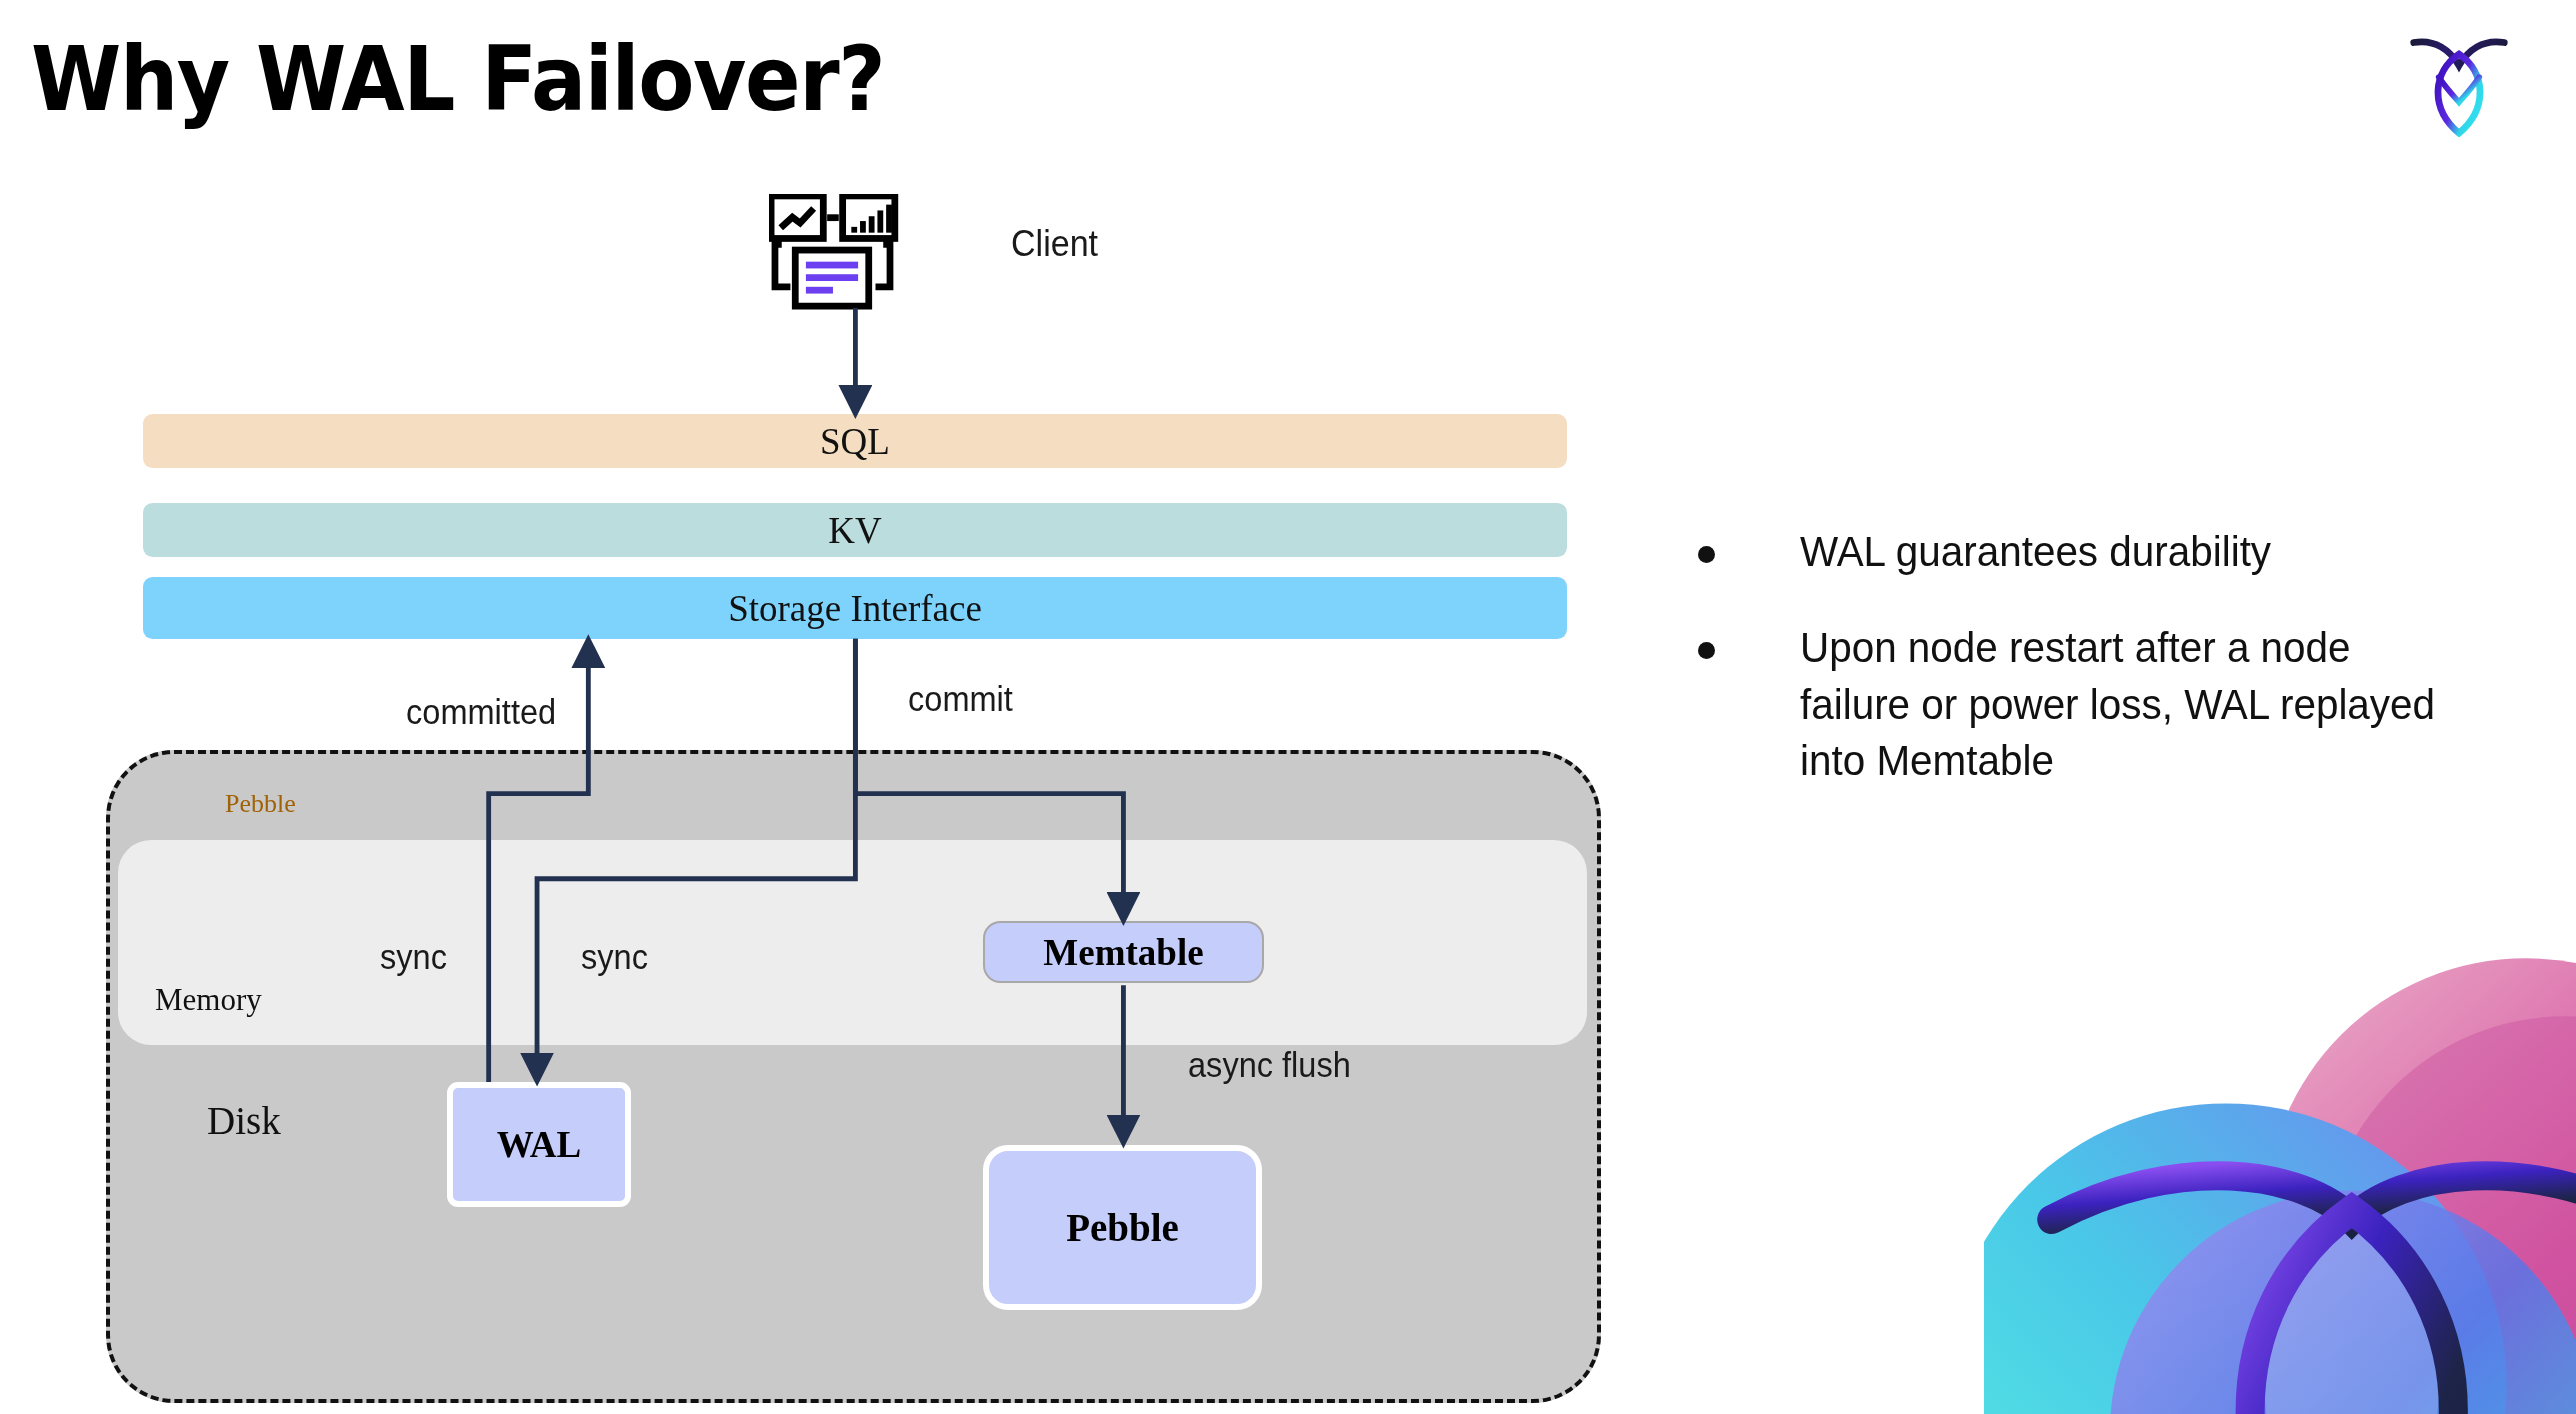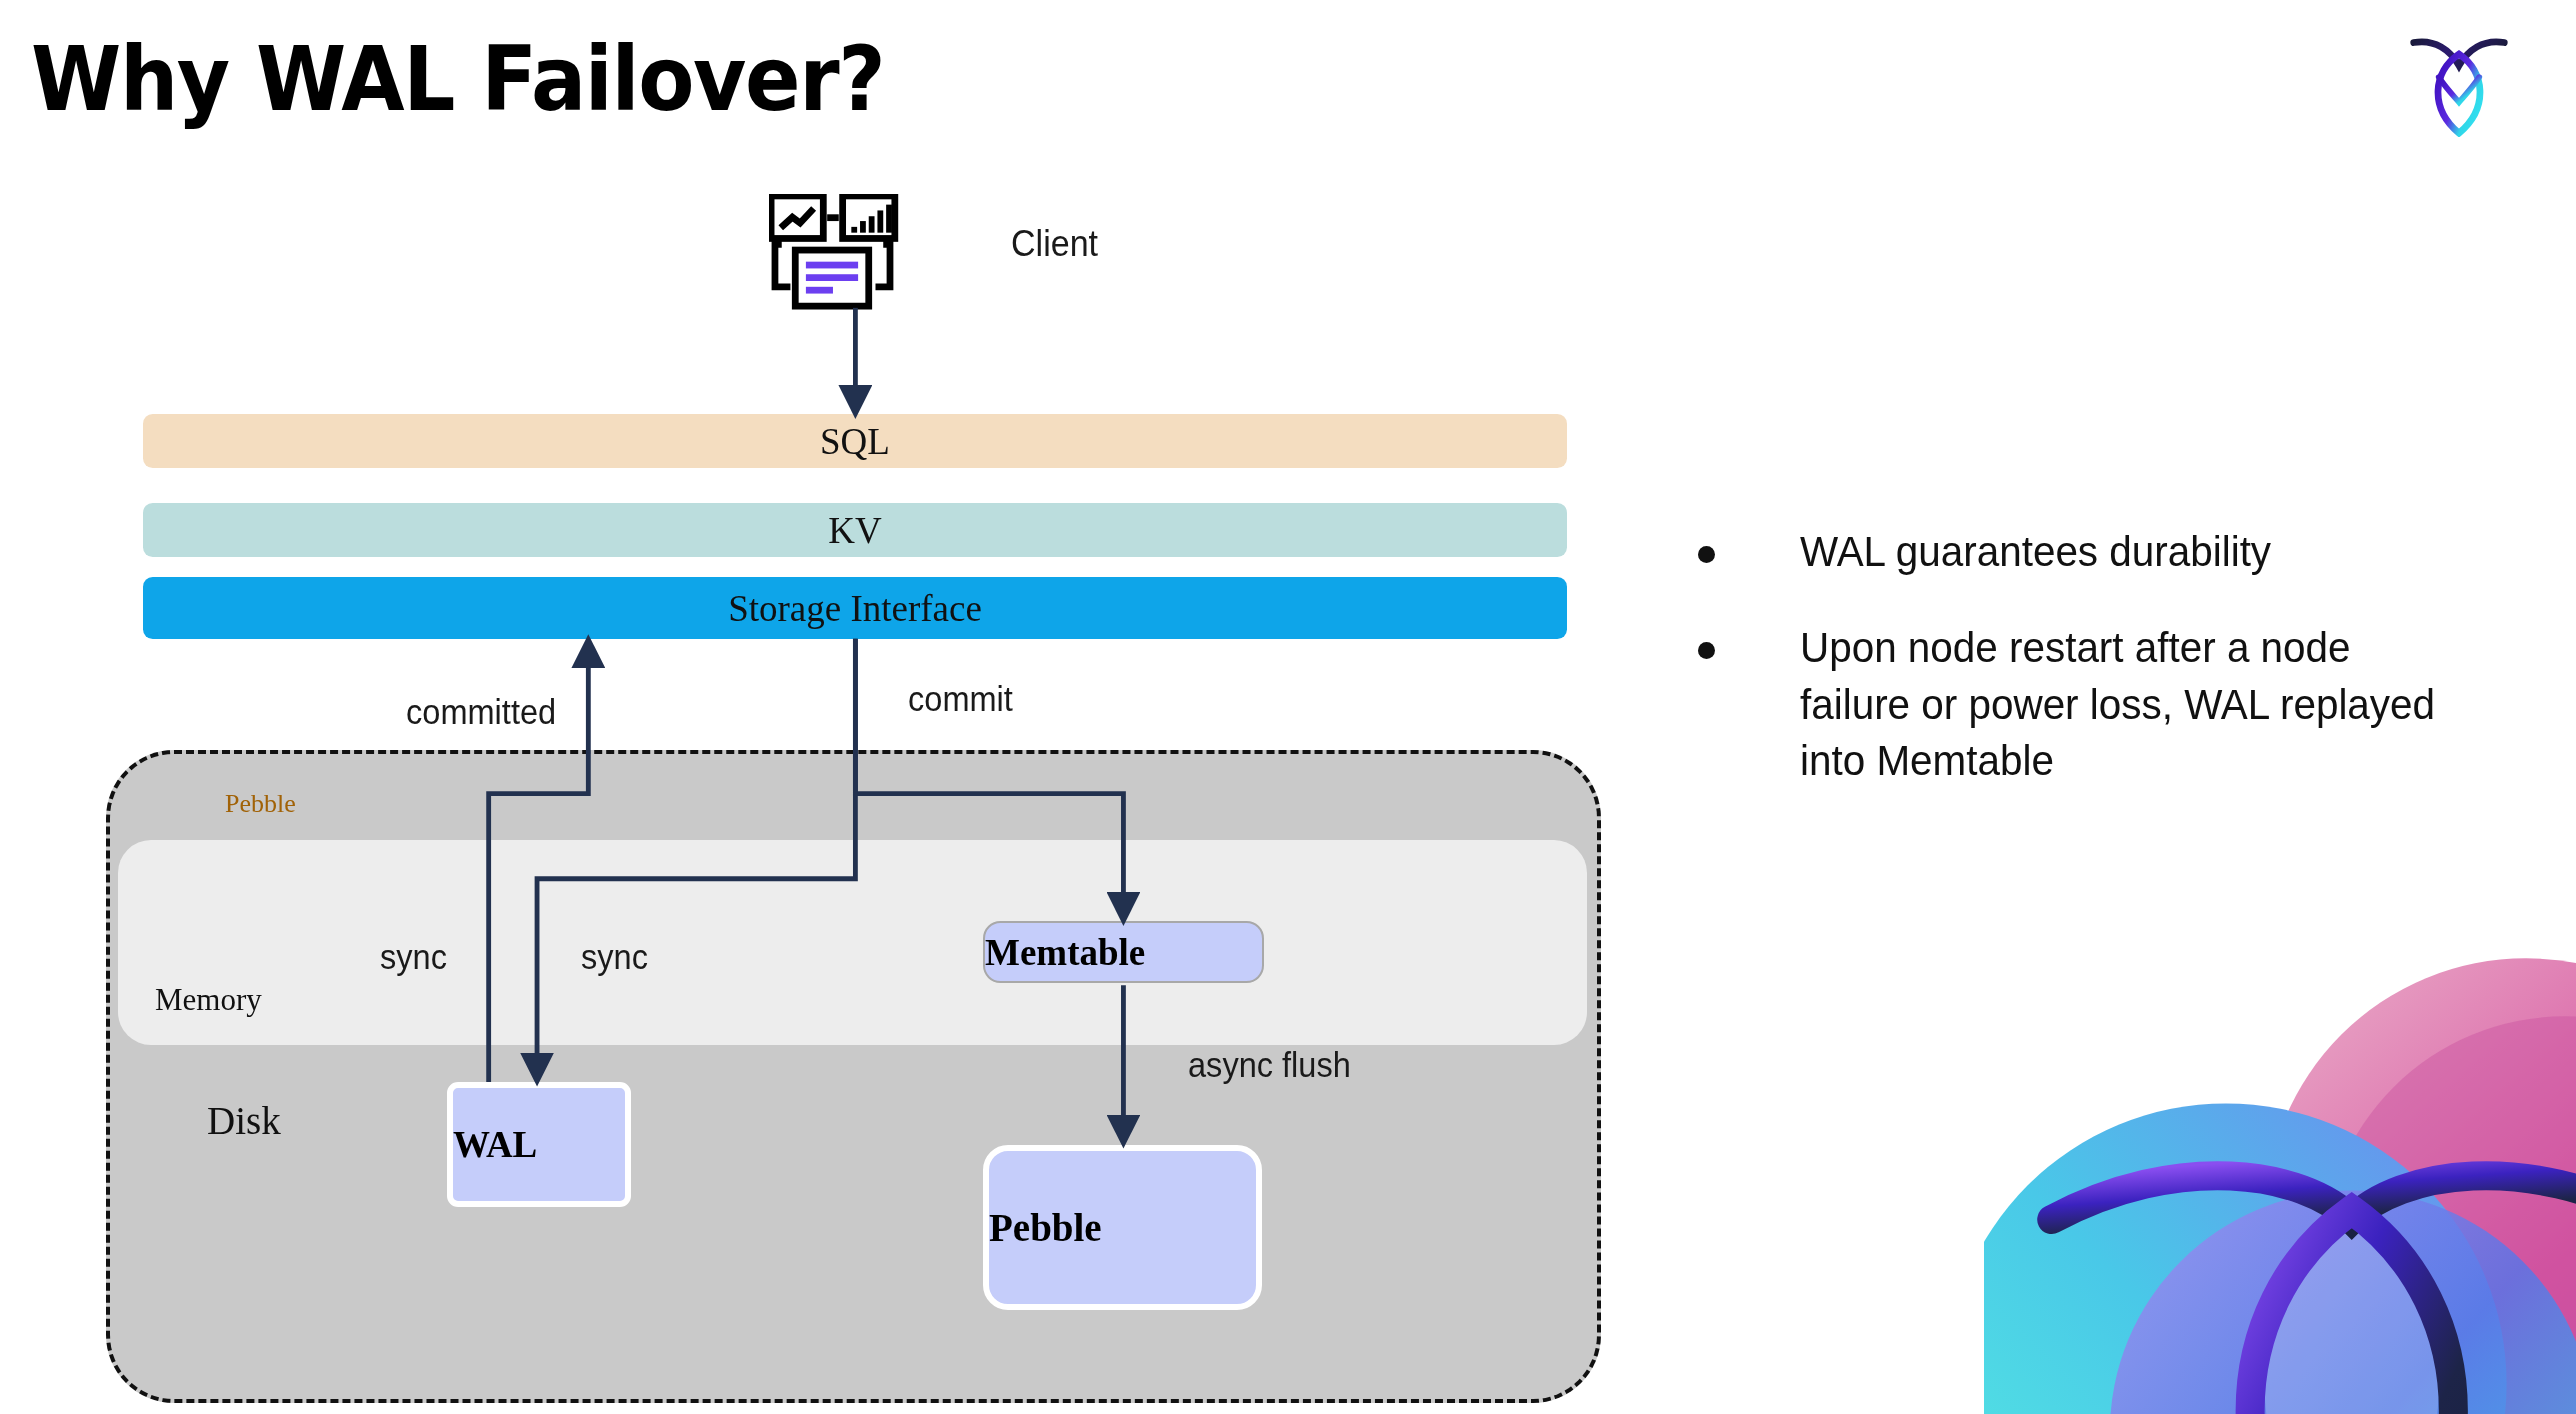--- a/index.html
+++ b/index.html
@@ -29,21 +29,21 @@
   #diagram{ position:absolute; left:0; top:0; width:1645px; height:1415px; }
 
   
   .layer-bar{
     position:absolute; border-radius:9.7px;
     display:flex; align-items:center; justify-content:center;
     font-family:"Liberation Serif", serif; font-size:37px; color:#111;
   }
   #bar-sql   { left:143px; top:414px; width:1424px; height:54px; background:#f4ddc0; }
   #bar-kv    { left:143px; top:503px; width:1424px; height:54px; background:#bbdddd; }
-  #bar-storage{left:143px; top:577px; width:1424px; height:62px; background:#0ea5e9; }
+  #bar-storage{left:143px; top:577px; width:1424px; height:62px; background:#7dd3fc; }
 
   
   #client-icon{ position:absolute; left:769px; top:194px; width:155px; height:116px; }
   #client-label{
     position:absolute; left:1011px; top:223px;
     font-family:"Liberation Sans", sans-serif; font-size:37px; color:#1a1a1a;
     transform:scaleX(0.92); transform-origin:left top;
   }
 
   
@@ -63,21 +63,21 @@
     position:absolute; left:155px; top:982px;
     font-family:"Liberation Serif", serif; font-size:31px; color:#111;
   }
   #disk-label{
     position:absolute; left:207px; top:1098px;
     font-family:"Liberation Serif", serif; font-size:39px; color:#111;
   }
 
   
   .node-box{
-    position:absolute; display:flex; align-items:center; 
+    position:absolute; display:flex; align-items:center; justify-content:center;
     font-family:"Liberation Serif", serif; font-weight:bold; color:#000;
     background:#c5cdfa; border-radius:17.4px;
   }
   #node-memtable{
     left:983px; top:921px; width:281px; height:62px; font-size:37px;
     border:2.9px solid #a8a8a8;
   }
   #node-wal{
     left:447px; top:1082px; width:184px; height:125px; font-size:37px;
     border:6.8px solid #ffffff; border-radius:11px;

